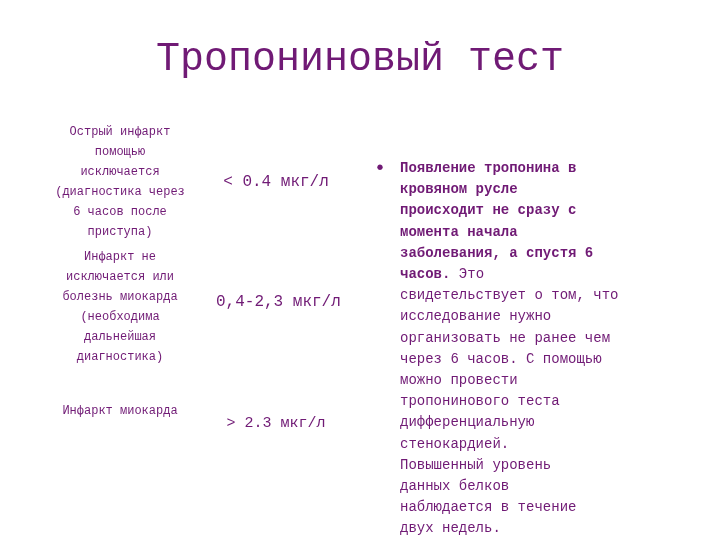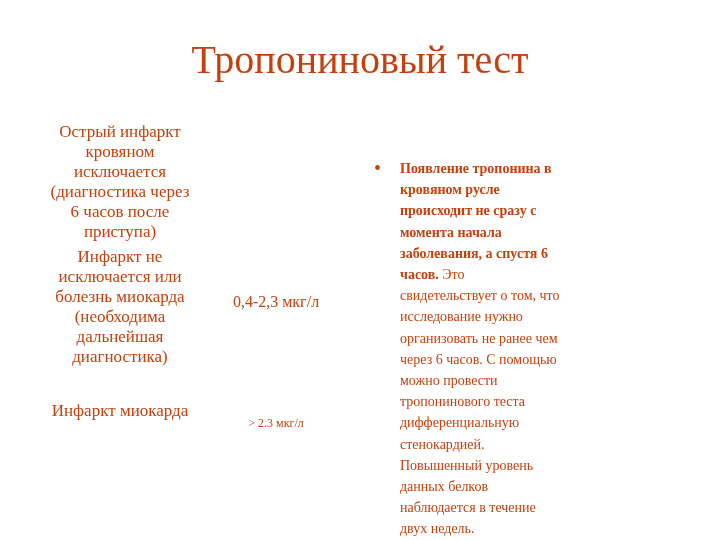--- a/index.html
+++ b/index.html
@@ -1,22 +1,22 @@
 <!DOCTYPE html>
 <html><head>
 <meta charset="utf-8">
 <style>
   html, body { margin: 0; padding: 0; background: #fff; }
   .slide {
     position: relative;
     width: 720px;
     height: 540px;
     background: #ffffff;
-    color: #c2410c;
-    font-family: Liberation Serif, serif;
+    color: #701a75;
+    font-family: Liberation Mono, monospace;
     overflow: hidden;
   }
   .title {
     position: absolute;
     top: 36px; left: 0; right: 0;
     margin: 0;
     text-align: center;
     font-weight: 400;
     font-size: 40px;
     line-height: 48px;
@@ -27,32 +27,32 @@
     top: 116px;
     width: 340px;
   }
   .trow { display: flex; align-items: center; }
   .trow-1 { height: 132px; }
   .trow-2 { height: 118px; }
   .trow-3 { height: 90px; }
   .cell-label {
     flex: 0 0 192px;
     text-align: center;
-    font-size: 17px;
+    font-size: 12px;
     line-height: 20px;
   }
   .cell-label div { white-space: nowrap; }
   .cell-value {
     flex: 0 0 120px;
     text-align: center;
     font-size: 16px;
     white-space: nowrap;
   }
   .trow-2 .cell-value { transform: translateY(-5px); }
-  .trow-3 .cell-value { font-size: 12px; transform: translateY(12px); }
+  .trow-3 .cell-value { font-size: 15px; transform: translateY(12px); }
   .content {
     position: absolute;
     left: 372px;
     top: 112px;
     width: 344px;
   }
   .bullet-item { position: relative; padding-left: 28px; }
   .bullet-marker {
     position: absolute;
     left: 2px; top: 0;
@@ -67,26 +67,27 @@
 <body>
 
 <div class="slide">
 
   <h1 class="title">Тропониновый тест</h1>
 
   <div class="ttable">
     <div class="trow trow-1">
       <div class="cell-label">
           <div>Острый инфаркт</div>
-          <div>кровяном</div>
+          <div>помощью</div>
           <div>исключается</div>
           <div>(диагностика через</div>
           <div>6 часов после</div>
           <div>приступа)</div>
         </div>
+      <div class="cell-value">&lt; 0.4 мкг/л</div>
     </div>
     <div class="trow trow-2">
       <div class="cell-label">
           <div>Инфаркт не</div>
           <div>исключается или</div>
           <div>болезнь миокарда</div>
           <div>(необходима</div>
           <div>дальнейшая</div>
           <div>диагностика)</div>
         </div>

